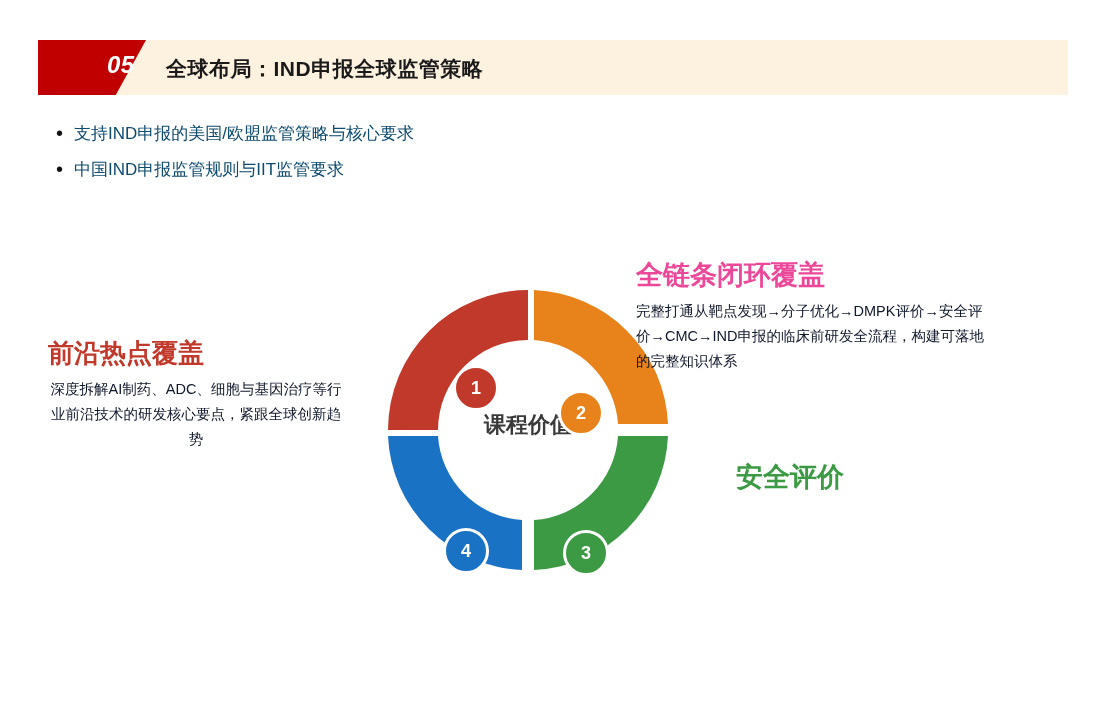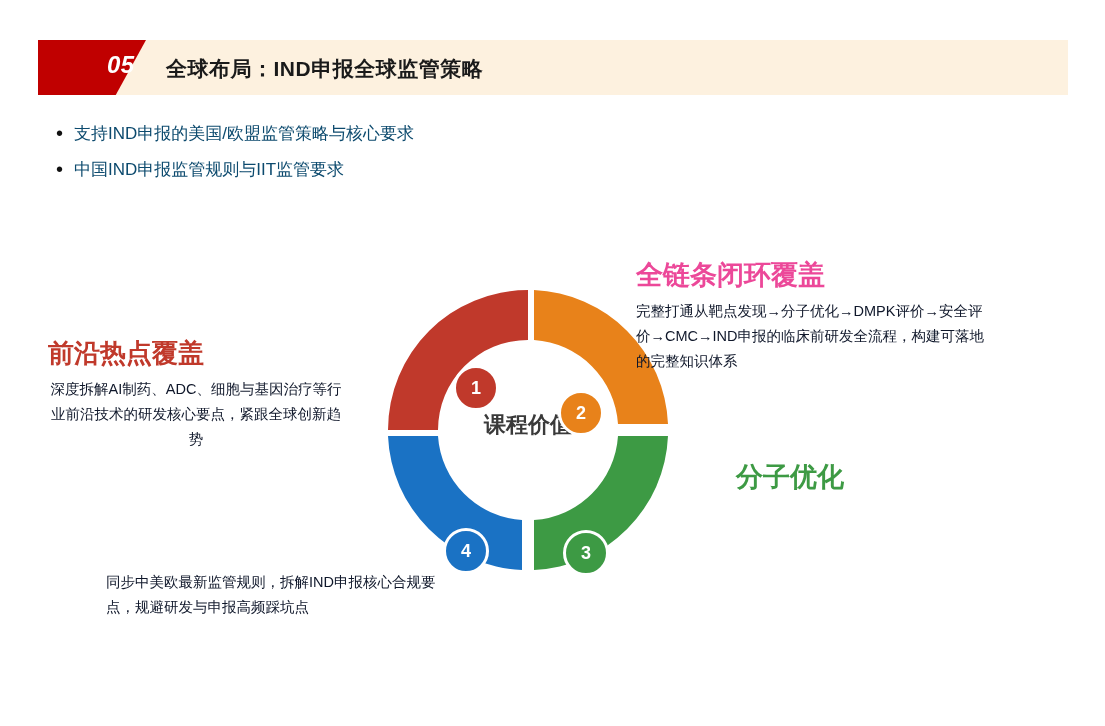--- a/index.html
+++ b/index.html
@@ -237,20 +237,19 @@
     <div class="callout-title">前沿热点覆盖</div>
     <div class="callout-body">深度拆解AI制药、ADC、细胞与基因治疗等行业前沿技术的研发核心要点，紧跟全球创新趋势</div>
   </div>
 
   <div class="callout c2">
     <div class="callout-title">全链条闭环覆盖</div>
     <div class="callout-body">完整打通从靶点发现→分子优化→DMPK评价→安全评价→CMC→IND申报的临床前研发全流程，构建可落地的完整知识体系</div>
   </div>
 
   <div class="callout c3">
-    <div class="callout-title">分子优化</div>
+    <div class="callout-title">安全评价</div>
   </div>
 
   <div class="callout c4">
-    <div class="callout-body">同步中美欧最新监管规则，拆解IND申报核心合规要点，规避研发与申报高频踩坑点</div>
   </div>
 
 </div>
 
 </body></html>

